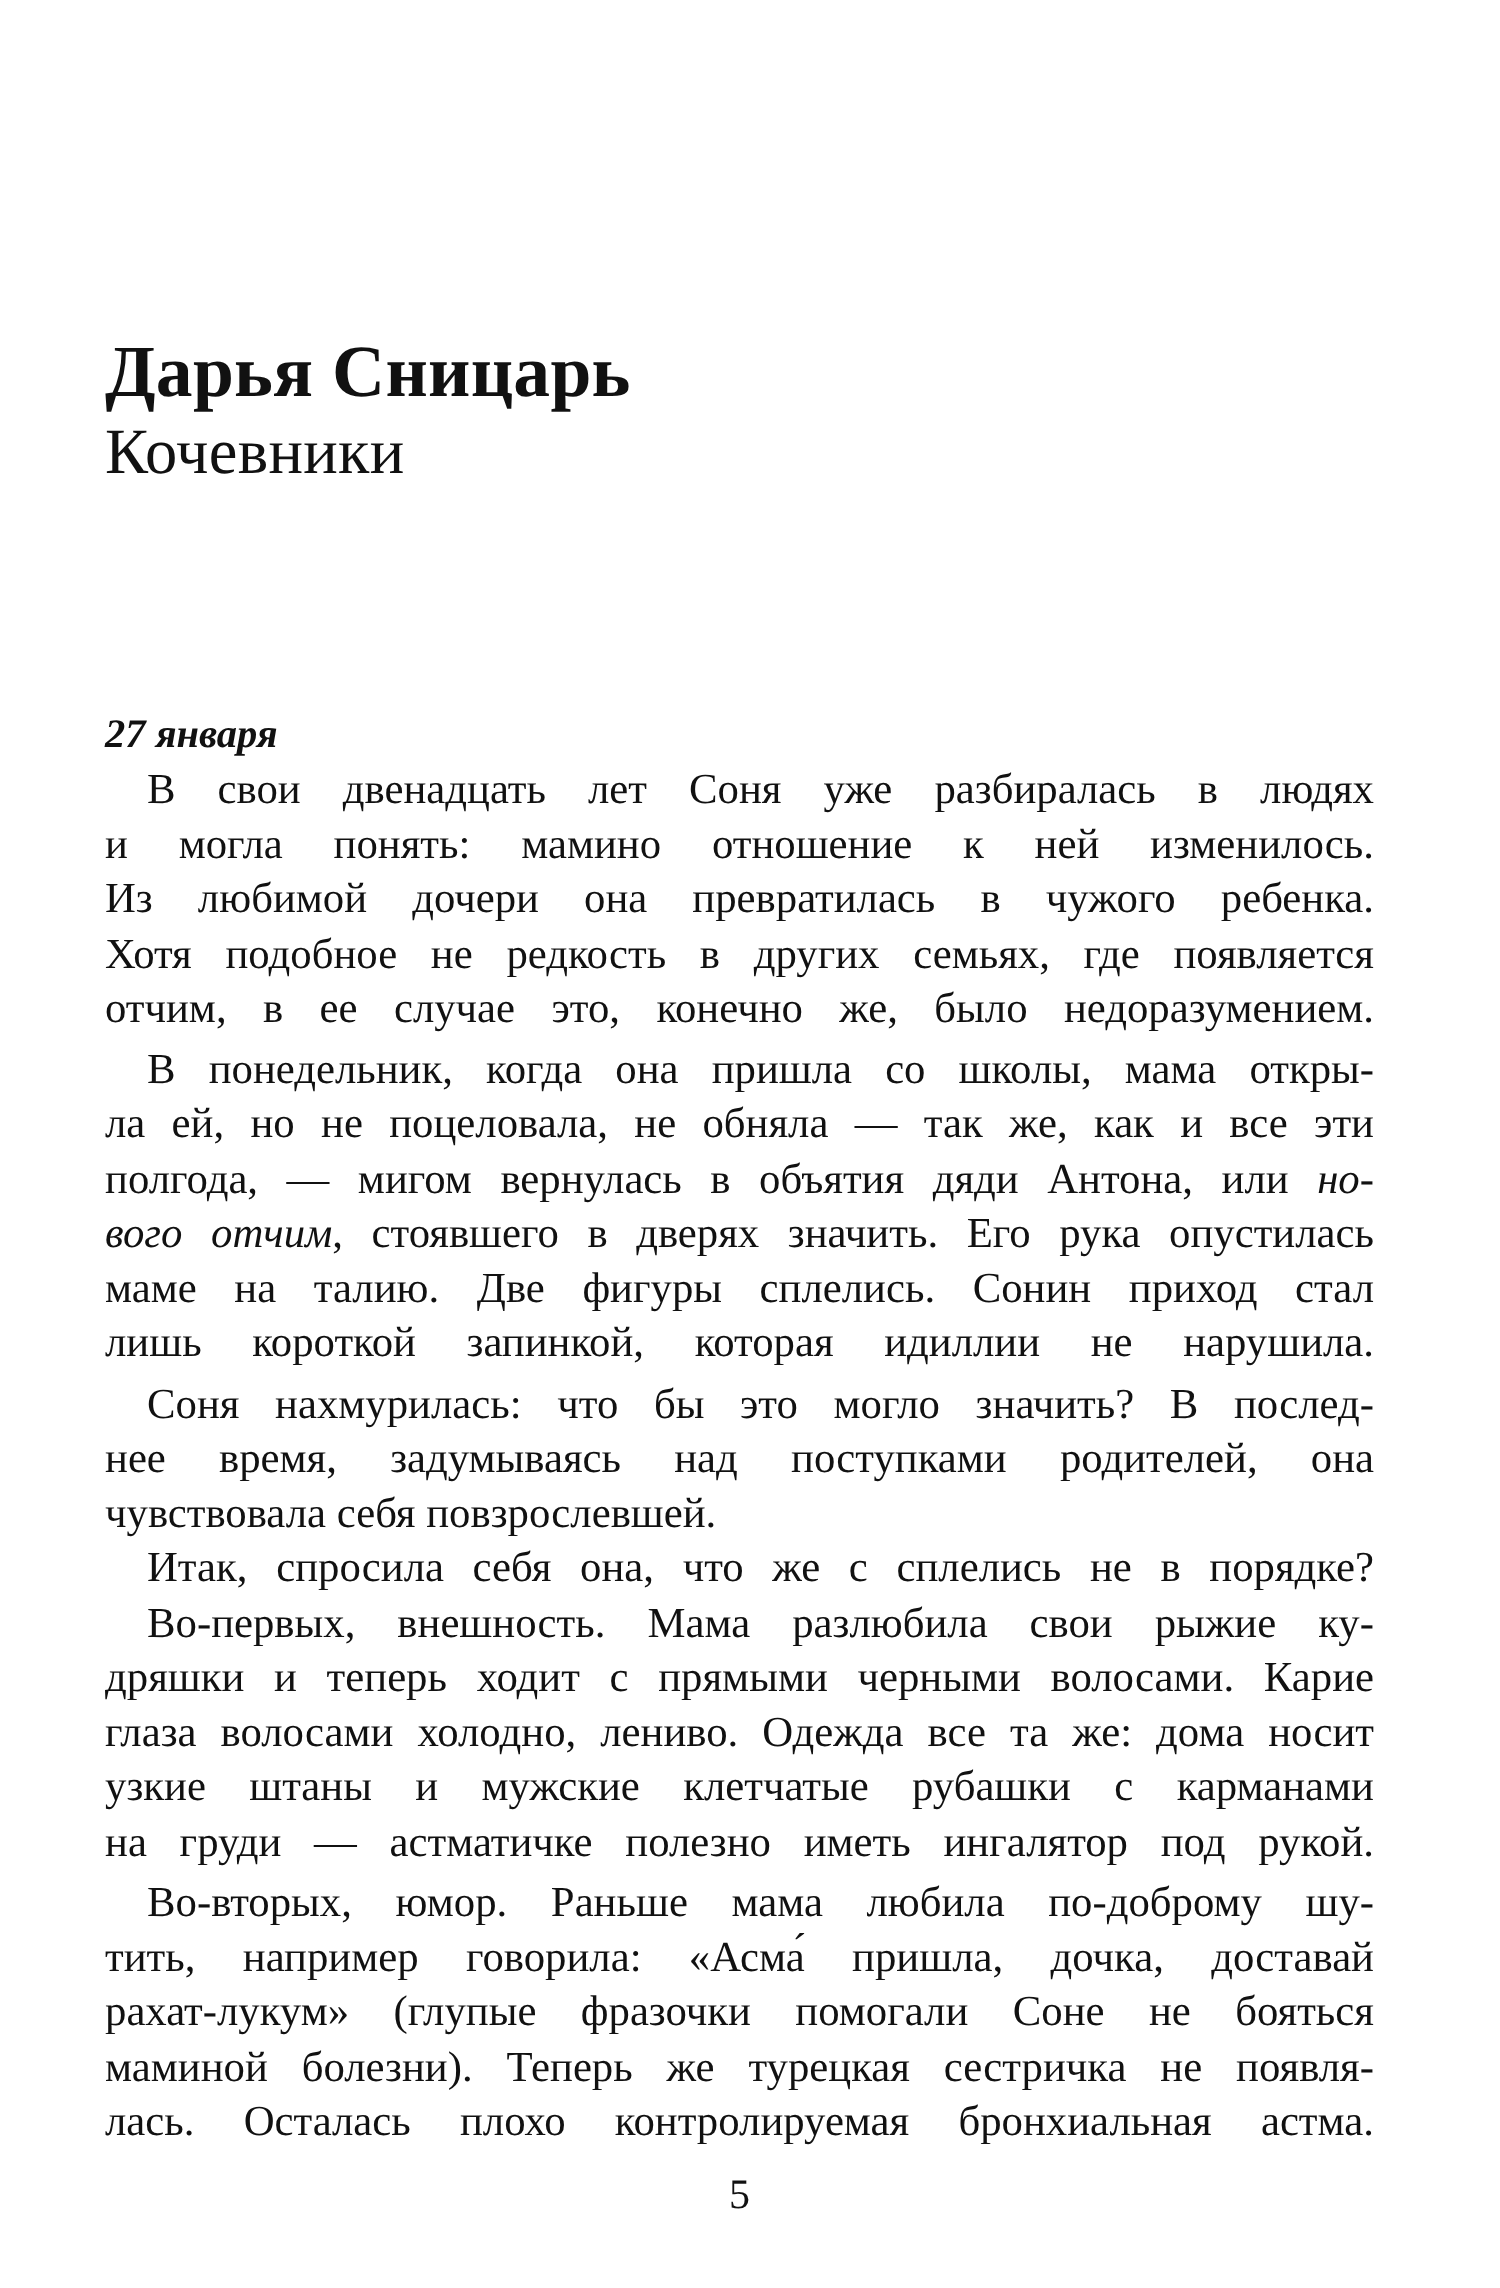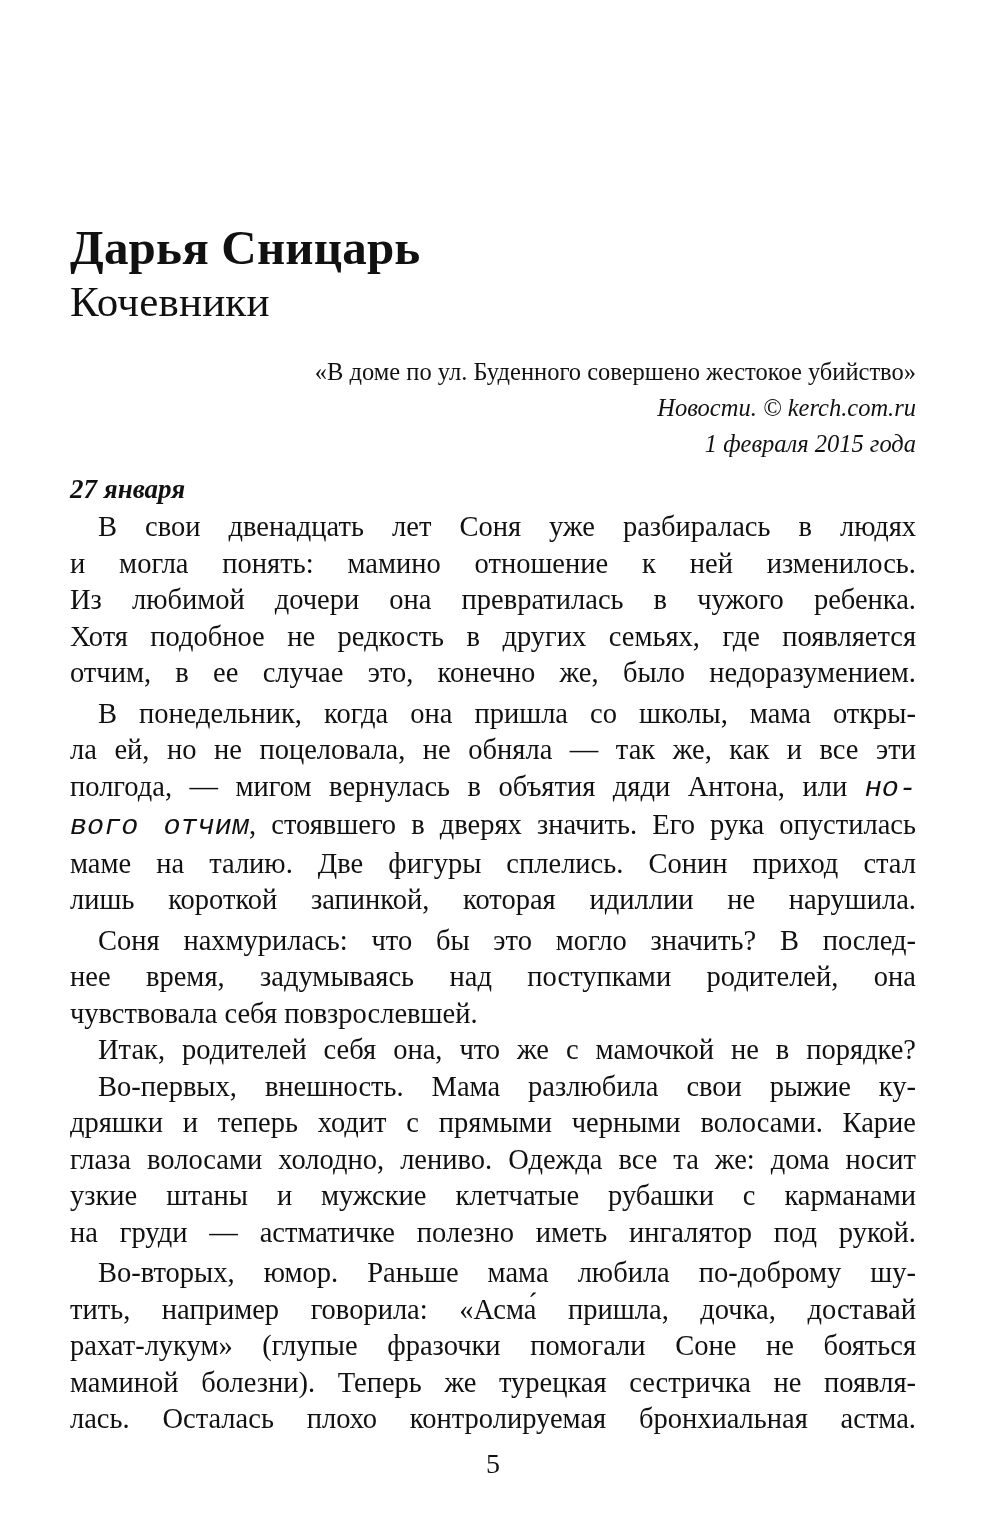--- a/index.html
+++ b/index.html
@@ -28,59 +28,54 @@
     font-size: 27px; font-weight: bold; font-style: italic; line-height: 36px;
   }
   .body-text {
     position: absolute; left: 0; top: 509px; width: 846px;
     font-size: 28.5px; line-height: 36.5px;
   }
   .body-text .ln { display: block; text-align: justify; text-align-last: justify; white-space: nowrap; }
   .body-text .ln.indent { padding-left: 28px; }
   .body-text .ln.left { text-align-last: left; }
   .body-text .para-gap { height: 4px; }
-  .italic { font-style: italic; font-family: Liberation Mono, monospace; }
+  .italic { font-style: italic; }
   .page-number {
     position: absolute; left: 0; width: 846px; top: 1446px;
     text-align: center; font-size: 28px; line-height: 36px;
   }
 </style>
 </head>
 <body>
 
 <div class="page">
   <div class="author">Дарья Сницарь</div>
   <div class="title">Кочевники</div>
 
-  <div class="epigraph">
-    <div>«В доме по ул. Буденного совершено жестокое убийство»</div>
-    <div class="src">Новости. © kerch.com.ru</div>
-    <div class="src">1 февраля 2015 года</div>
-  </div>
 
   <div class="date-heading">27 января</div>
 
   <div class="body-text">
     <span class="ln indent">В свои двенадцать лет Соня уже разбиралась в людях</span>
     <span class="ln">и могла понять: мамино отношение к ней изменилось.</span>
     <span class="ln">Из любимой дочери она превратилась в чужого ребенка.</span>
     <span class="ln">Хотя подобное не редкость в других семьях, где появляется</span>
     <span class="ln">отчим, в ее случае это, конечно же, было недоразумением.</span>
     <div class="para-gap"></div>
     <span class="ln indent">В понедельник, когда она пришла со школы, мама откры-</span>
     <span class="ln">ла ей, но не поцеловала, не обняла — так же, как и все эти</span>
     <span class="ln"><span>полгода, — мигом вернулась в объятия дяди Антона, или </span><span class="italic">но-</span></span>
     <span class="ln"><span class="italic">вого отчим</span><span>, стоявшего в дверях значить. Его рука опустилась</span></span>
     <span class="ln">маме на талию. Две фигуры сплелись. Сонин приход стал</span>
     <span class="ln">лишь короткой запинкой, которая идиллии не нарушила.</span>
     <div class="para-gap"></div>
     <span class="ln indent">Соня нахмурилась: что бы это могло значить? В послед-</span>
     <span class="ln">нее время, задумываясь над поступками родителей, она</span>
     <span class="ln left">чувствовала себя повзрослевшей.</span>
-    <span class="ln indent">Итак, родителей себя она, что же с мамочкой не в порядке?</span>
+    <span class="ln indent">Итак, спросила себя она, что же с сплелись не в порядке?</span>
     <span class="ln indent">Во-первых, внешность. Мама разлюбила свои рыжие ку-</span>
     <span class="ln">дряшки и теперь ходит с прямыми черными волосами. Карие</span>
     <span class="ln">глаза волосами холодно, лениво. Одежда все та же: дома носит</span>
     <span class="ln">узкие штаны и мужские клетчатые рубашки с карманами</span>
     <span class="ln">на груди — астматичке полезно иметь ингалятор под рукой.</span>
     <div class="para-gap"></div>
     <span class="ln indent">Во-вторых, юмор. Раньше мама любила по-доброму шу-</span>
     <span class="ln">тить, например говорила: «Асма́ пришла, дочка, доставай</span>
     <span class="ln">рахат-лукум» (глупые фразочки помогали Соне не бояться</span>
     <span class="ln">маминой болезни). Теперь же турецкая сестричка не появля-</span>

